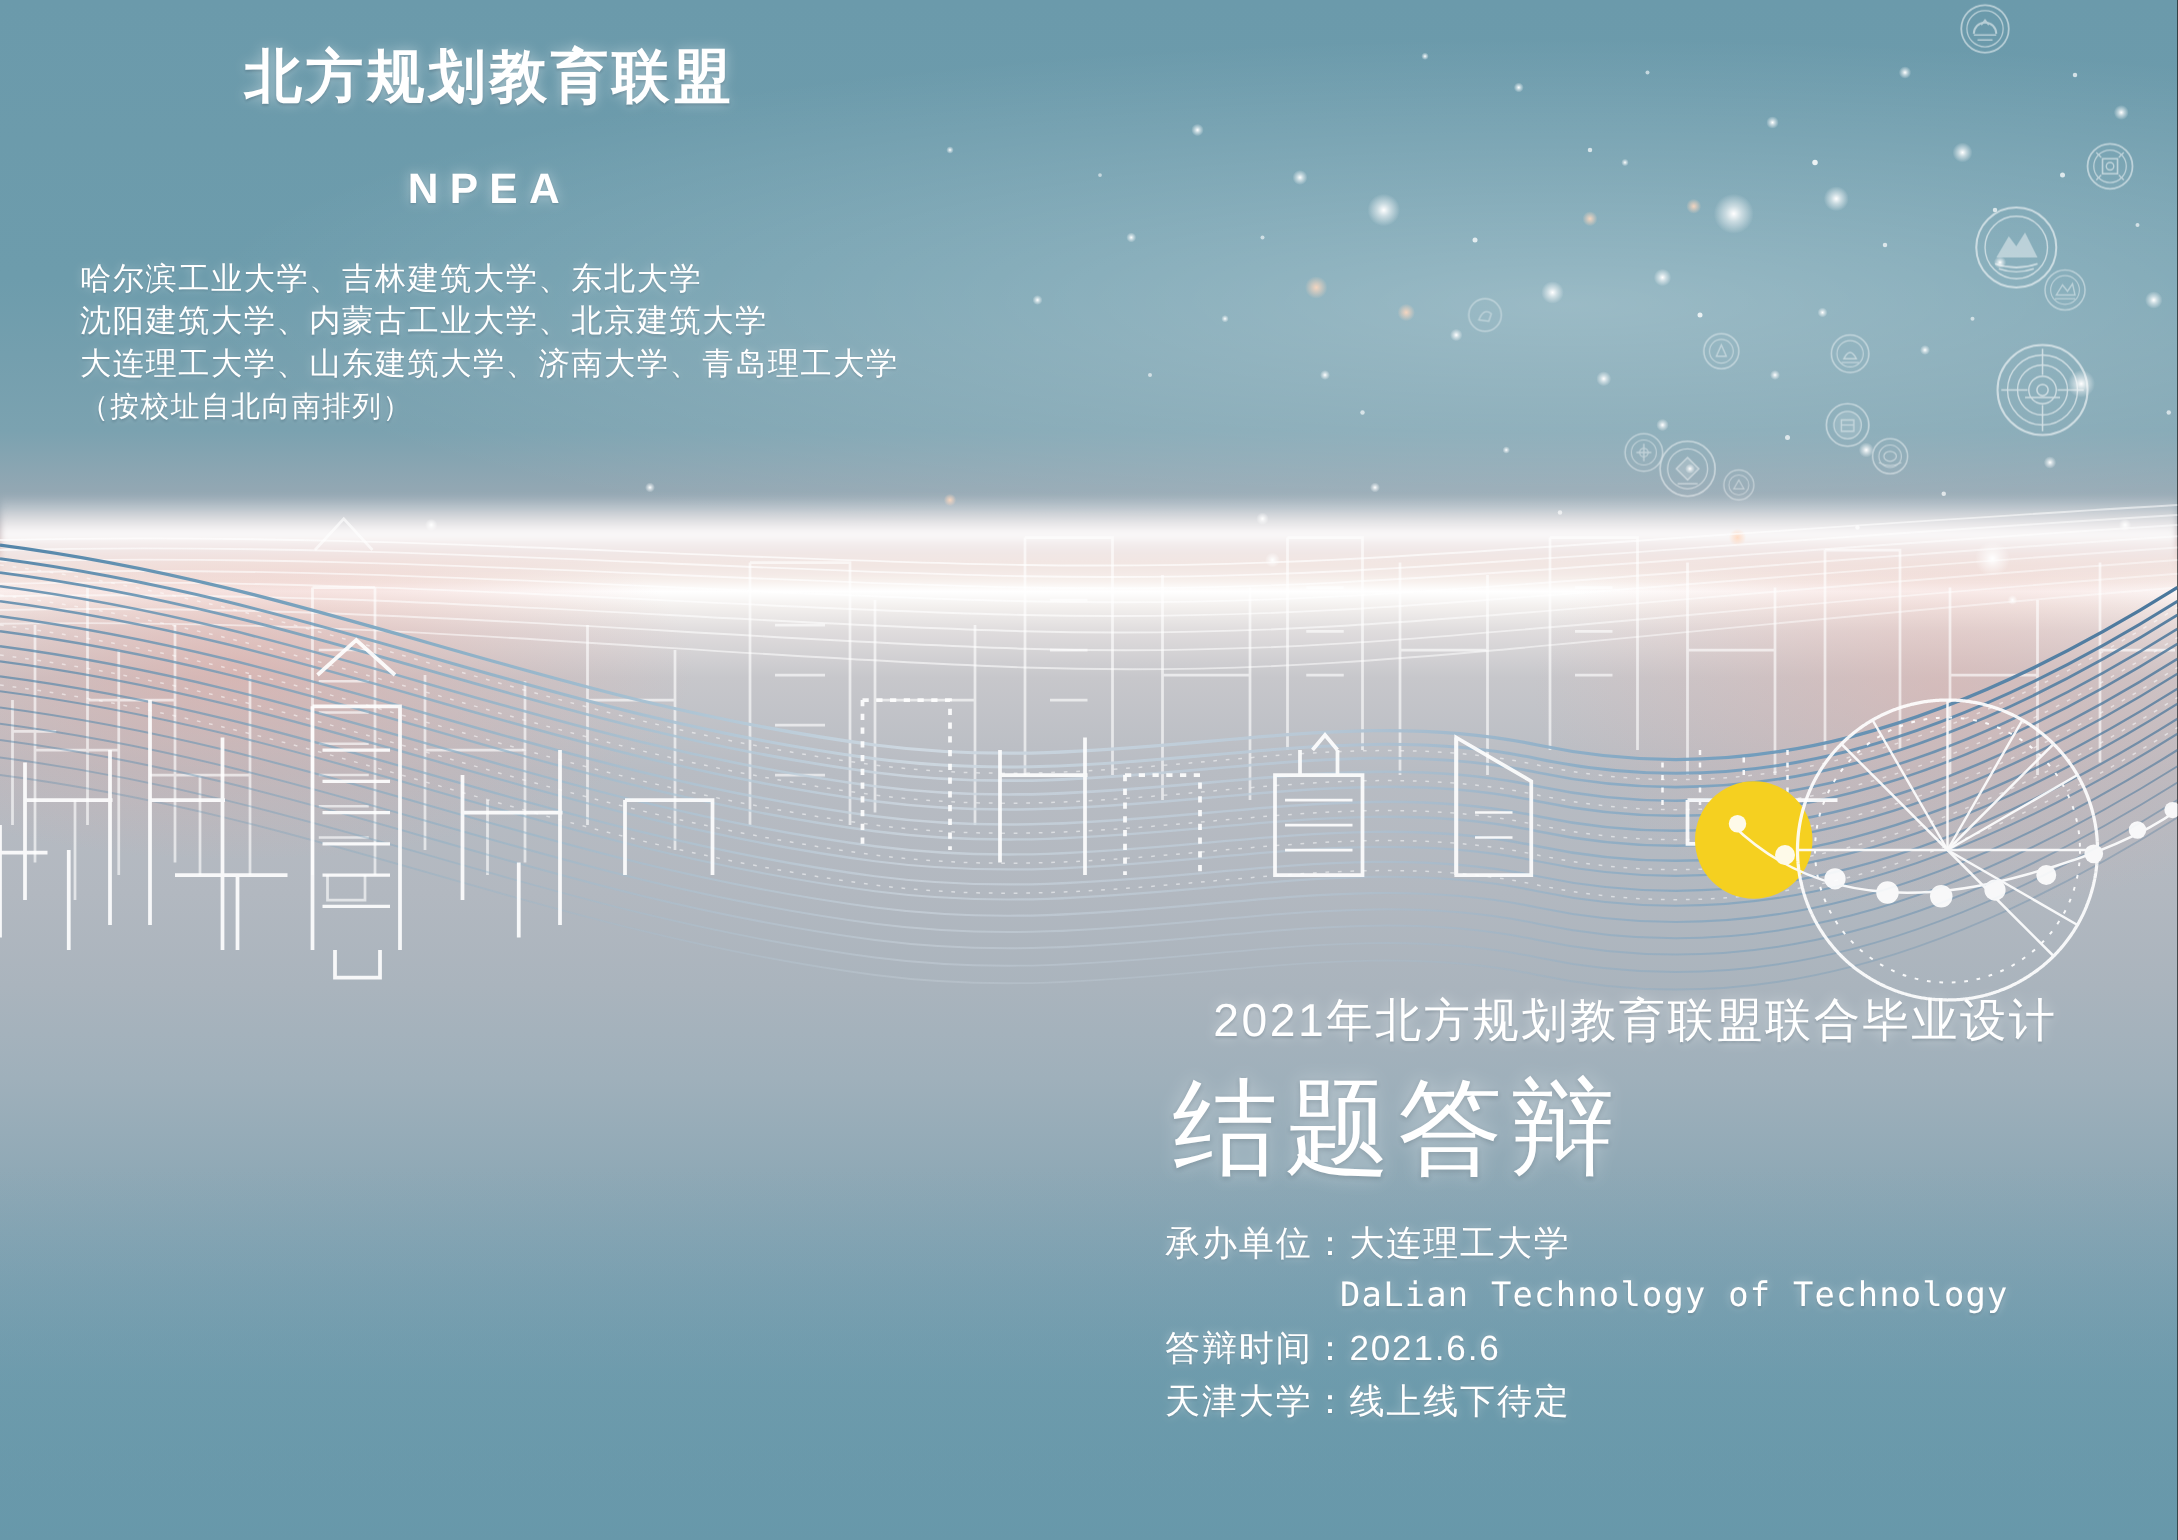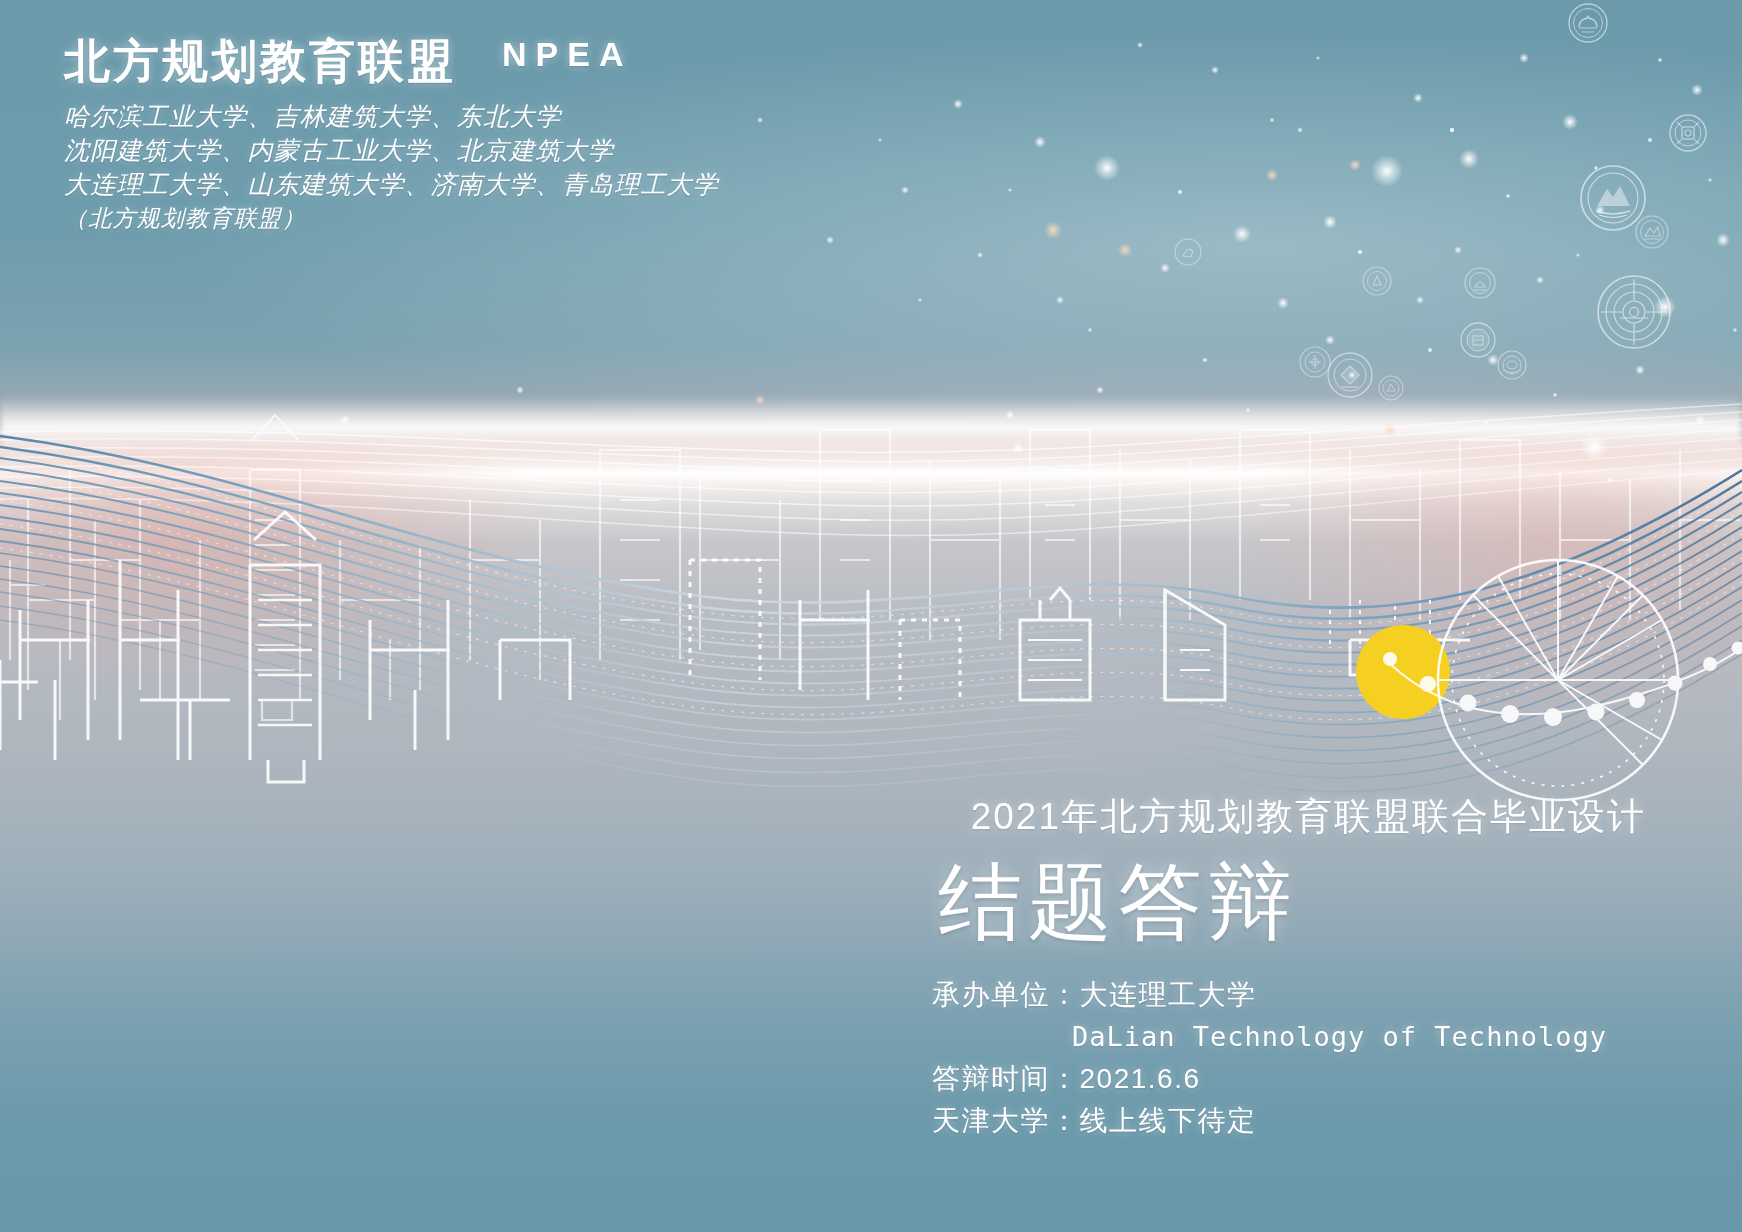--- a/index.html
+++ b/index.html
@@ -58,29 +58,30 @@
     left:0;bottom:0;width:100%;height:300px;
     background:linear-gradient(to bottom, rgba(104,152,170,0) 0%, rgba(104,152,170,.55) 100%);
   }
 
   
   .layer{position:absolute;left:0;top:0;width:1742px;height:1232px;pointer-events:none;}
 
   
   #header-block{position:absolute;left:64px;top:36px;z-index:40;}
   #npea-title{
-    display:flex;align-items:flex-start;gap:46px;
+    display:flex;align-items:center;gap:46px;
     color:#ffffff;font-weight:bold;
     font-size:46px;letter-spacing:2px;line-height:1.1;
     text-shadow:0 0 10px rgba(255,255,255,.45),0 1px 2px rgba(40,70,85,.35);
+    flex-direction:column;
   }
   #npea-title .cn{font-size:46px;letter-spacing:3px;}
   #npea-title .en{font-size:34px;letter-spacing:9px;font-weight:bold;}
 
-  #school-list{margin-top:12px;font-style:italic;}
+  #school-list{margin-top:36px;}
   .school-line{
     color:#ffffff;font-size:25px;line-height:34px;letter-spacing:1.2px;
     white-space:nowrap;
     text-shadow:0 0 8px rgba(255,255,255,.35),0 1px 2px rgba(40,70,85,.30);
   }
   .school-line.note{font-size:23px;}
 
   #bottom-block{position:absolute;right:96px;top:748px;z-index:40;text-align:left;width:720px;}
   #event-subtitle{
     color:#ffffff;font-size:37px;letter-spacing:2px;white-space:nowrap;
@@ -462,21 +463,21 @@
 
   <div id="header-block">
     <div id="npea-title">
       <span class="cn">北方规划教育联盟</span>
       <span class="en">NPEA</span>
     </div>
     <div id="school-list">
       <div class="school-line">哈尔滨工业大学、吉林建筑大学、东北大学</div>
       <div class="school-line">沈阳建筑大学、内蒙古工业大学、北京建筑大学</div>
       <div class="school-line">大连理工大学、山东建筑大学、济南大学、青岛理工大学</div>
-      <div class="school-line note">（北方规划教育联盟）</div>
+      <div class="school-line note">（按校址自北向南排列）</div>
     </div>
   </div>
 
   <div id="bottom-block">
     <div id="event-subtitle">2021年北方规划教育联盟联合毕业设计</div>
     <div id="event-title">结题答辩</div>
     <div id="detail-list">
       <div class="detail-line">承办单位：大连理工大学</div>
       <div class="detail-line en">DaLian Technology of Technology</div>
       <div class="detail-line">答辩时间：2021.6.6</div>

